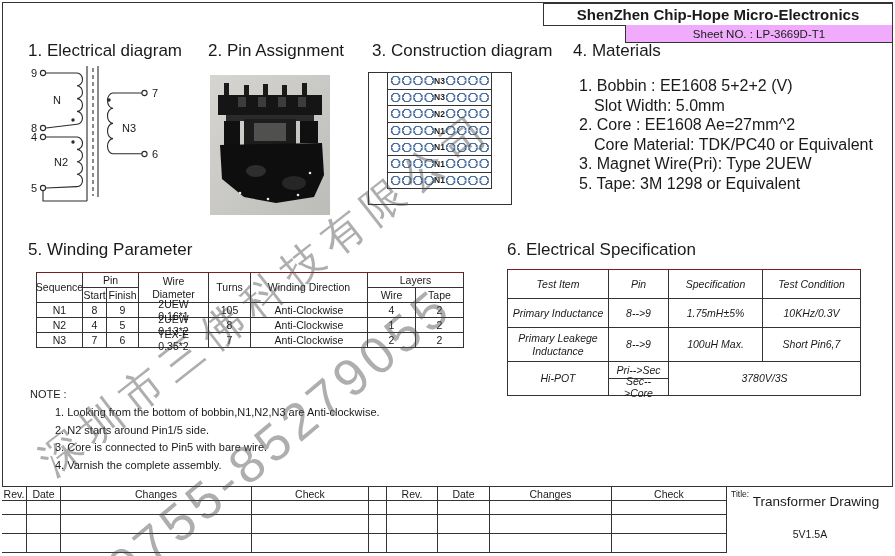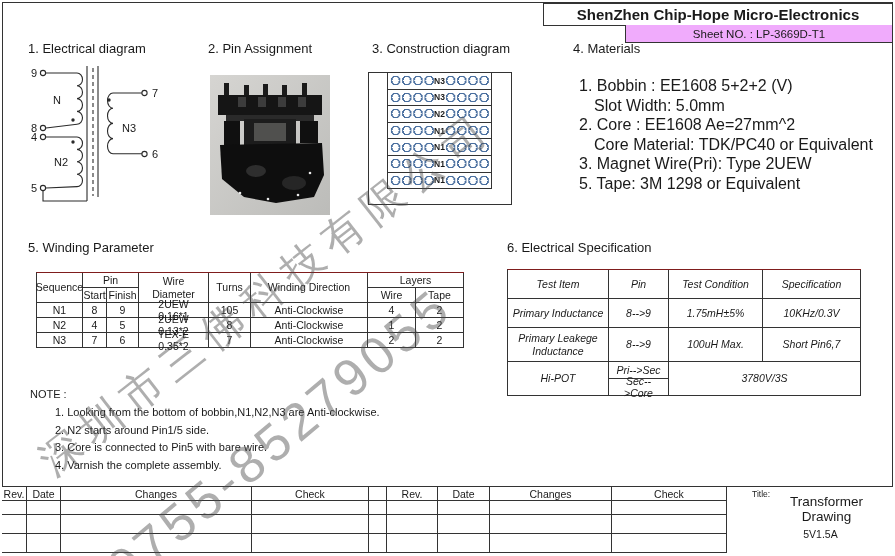--- a/index.html
+++ b/index.html
@@ -1,20 +1,20 @@
 <!DOCTYPE html>
 <html><head>
 <meta charset="utf-8">
 <style>
   html,body{margin:0;padding:0;background:#888;}
   .page{position:relative;width:895px;height:556px;background:#fff;margin:0 auto;
         font-family:"Liberation Sans","DejaVu Sans",sans-serif;color:#1a1a1a;overflow:hidden;}
   .frame{position:absolute;left:2px;top:2px;right:2px;bottom:2px;border:1px solid #333;pointer-events:none;}
   .abs{position:absolute;}
-  .sec-title{font-size:13px;}
+  .sec-title{font-size:17px;}
   
   .co-box{position:absolute;left:543px;top:3px;width:348px;height:21px;border:1px solid #333;
           display:flex;align-items:center;justify-content:center;font-size:15px;font-weight:bold;background:#fff;z-index:6;}
   .sheet-box{position:absolute;left:625px;top:25px;width:266px;height:17px;border:1px solid #333;border-top:none;
           display:flex;align-items:center;justify-content:center;font-size:11.5px;background:#f0abfc;z-index:6;}
   
   .schem{position:absolute;left:25px;top:58px;}
   .schem text{font-size:11px;fill:#1a1a1a;}
   
   .photo{position:absolute;left:210px;top:75px;width:120px;height:140px;}
@@ -44,21 +44,21 @@
   
   .es{position:absolute;left:507px;top:269px;grid-template-columns:101px 60px 94px 98px;
       grid-template-rows:29px 29px 34px 17px 17px;font-style:italic;}
   .es-hi-item{grid-area:4/1/6/2;} .es-hi-pa{grid-area:4/2/5/3;} .es-hi-pb{grid-area:5/2/6/3;}
   .es-hi-val{grid-area:4/3/6/5;}
   
   .note{position:absolute;left:30px;top:388px;font-size:11px;}
   .note-items{margin-left:25px;margin-top:4px;}
   .note-items div{height:17.5px;line-height:17.5px;white-space:nowrap;}
   
-  .footer{position:absolute;left:2px;top:486px;width:891px;height:68px;display:flex;border-top:1px solid #333;z-index:6;background:#fff;gap:21px;}
+  .footer{position:absolute;left:2px;top:486px;width:891px;height:68px;display:flex;border-top:1px solid #333;z-index:6;background:#fff;}
   .f-grid{display:grid;grid-template-columns:25px 34px 191px 117px 18px 51px 52px 122px 115px;
           grid-template-rows:14px 14px 19px 19px;}
   .fc{border-right:1px solid #333;border-bottom:1px solid #333;display:flex;align-items:center;justify-content:center;
       font-size:10.5px;}
   .f-title{position:relative;flex:1;}
   .f-title-label{position:absolute;left:4px;top:2px;font-size:8.5px;}
   .f-title-main{position:absolute;left:20px;right:8px;top:7px;text-align:center;font-size:13.5px;}
   .f-title-sub{position:absolute;left:0;right:0;top:41px;text-align:center;font-size:10.5px;}
   
   .wm{position:absolute;z-index:30;pointer-events:none;color:rgba(75,75,75,0.45);white-space:nowrap;
@@ -240,22 +240,22 @@
     <div class="gc">TEX-E 0.35*2</div>
     <div class="gc">7</div>
     <div class="gc">Anti-Clockwise</div>
     <div class="gc">2</div>
     <div class="gc">2</div>
   </div>
 
   <div class="grid es">
     <div class="gc">Test Item</div>
     <div class="gc">Pin</div>
+    <div class="gc">Specification</div>
     <div class="gc">Test Condition</div>
-    <div class="gc">Specification</div>
 
     <div class="gc">Primary Inductance</div>
     <div class="gc">8--&gt;9</div>
     <div class="gc">1.75mH±5%</div>
     <div class="gc">10KHz/0.3V</div>
 
     <div class="gc">Primary Leakege Inductance</div>
     <div class="gc">8--&gt;9</div>
     <div class="gc">100uH Max.</div>
     <div class="gc">Short Pin6,7</div>

